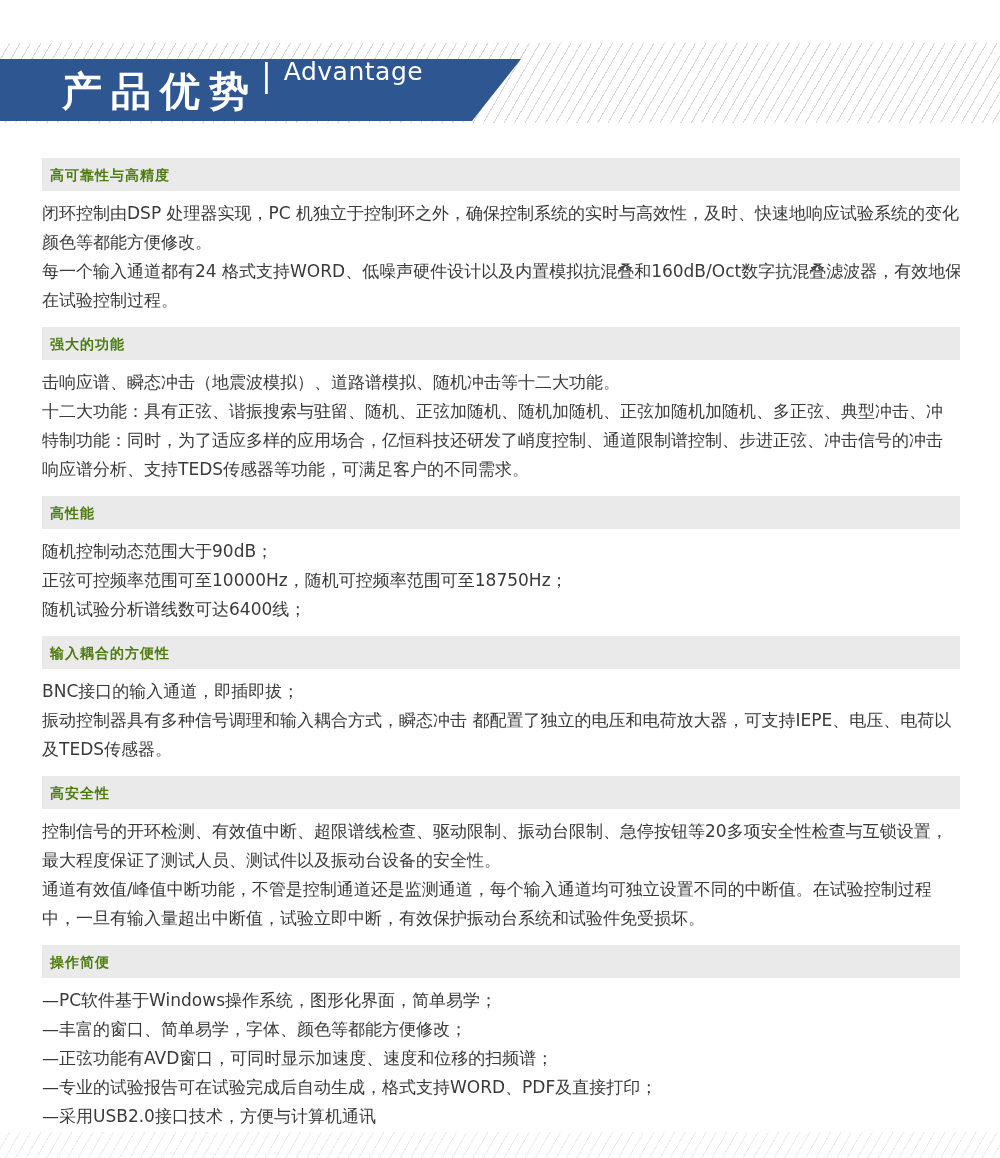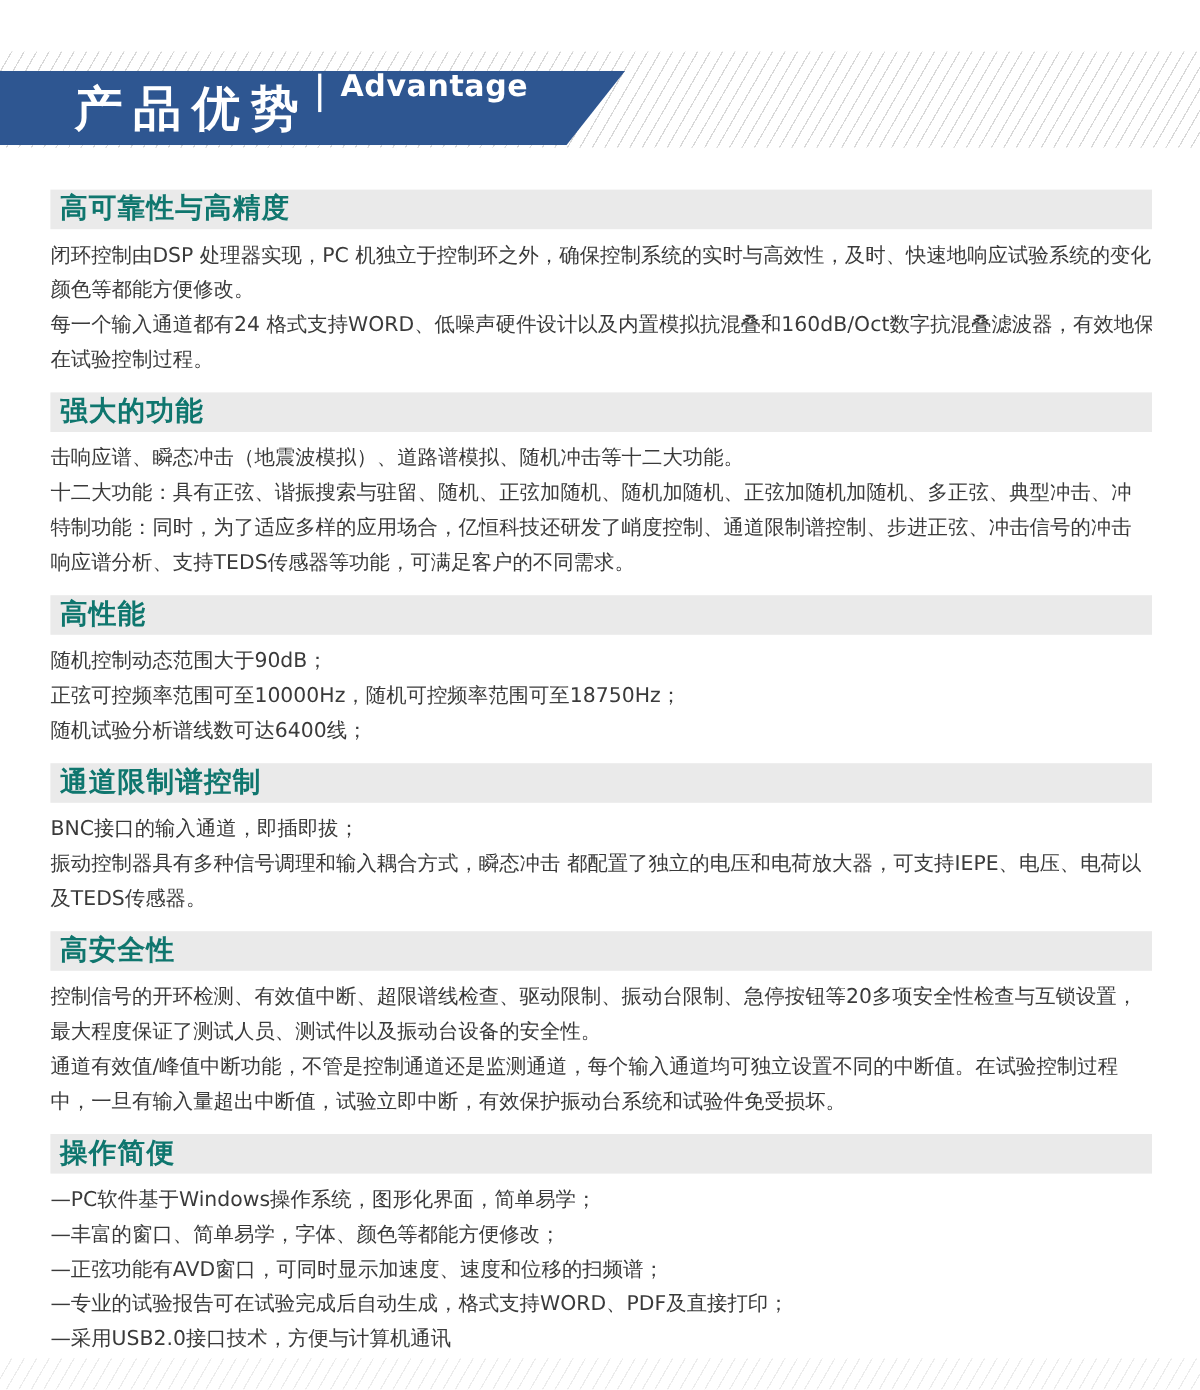--- a/index.html
+++ b/index.html
@@ -29,33 +29,33 @@
   }
   .banner-title{
     margin-left:62px;padding-top:12px;display:inline-block;
     font-size:40px;font-weight:700;letter-spacing:9px;line-height:1;
   }
   .banner-divider{
     font-size:32px;line-height:1;margin-left:3px;margin-right:12px;
     font-weight:400;
   }
   .banner-subtitle{
-    font-size:25px;line-height:1;letter-spacing:0.5px;font-weight:700;
+    font-size:25px;line-height:1;letter-spacing:0.5px;font-weight:400;
   }
   
   .content{
     position:absolute;left:42px;top:158px;width:918px;
   }
   .section{margin:0 0 12px 0;}
   .section-bar{
     background:#eaeaea;height:33px;line-height:33px;
     padding-left:8px;margin-bottom:8px;
   }
   .section-heading{
-    font-size:23px;font-weight:700;color:#0f766e;letter-spacing:1px;
+    font-size:14px;font-weight:700;color:#4d7c0f;letter-spacing:1px;
   }
   .body-line{
     font-size:17px;line-height:29px;color:#3a3a3a;
     white-space:nowrap;overflow:hidden;
   }
 </style>
 </head>
 <body>
 
 <div class="hatch-top"></div>
@@ -92,21 +92,21 @@
     <div class="section-bar">
       <span class="section-heading">高性能</span>
     </div>
     <div class="body-line">随机控制动态范围大于90dB；</div>
     <div class="body-line">正弦可控频率范围可至10000Hz，随机可控频率范围可至18750Hz；</div>
     <div class="body-line">随机试验分析谱线数可达6400线；</div>
   </div>
 
   <div class="section">
     <div class="section-bar">
-      <span class="section-heading">通道限制谱控制</span>
+      <span class="section-heading">输入耦合的方便性</span>
     </div>
     <div class="body-line">BNC接口的输入通道，即插即拔；</div>
     <div class="body-line">振动控制器具有多种信号调理和输入耦合方式，瞬态冲击 都配置了独立的电压和电荷放大器，可支持IEPE、电压、电荷以</div>
     <div class="body-line">及TEDS传感器。</div>
   </div>
 
   <div class="section">
     <div class="section-bar">
       <span class="section-heading">高安全性</span>
     </div>

